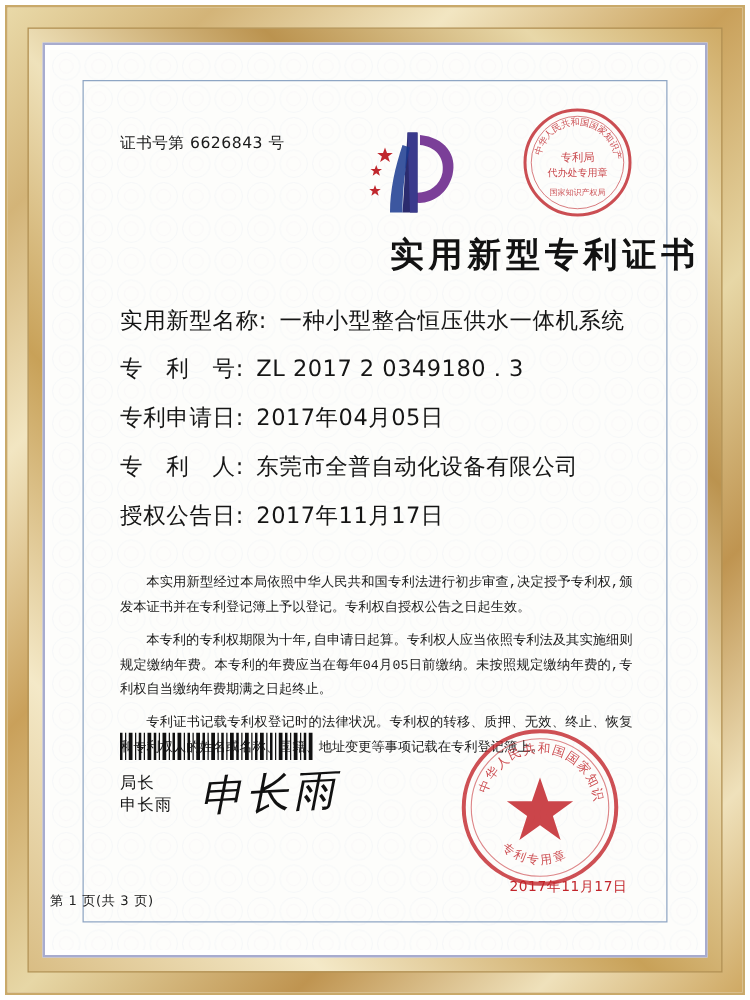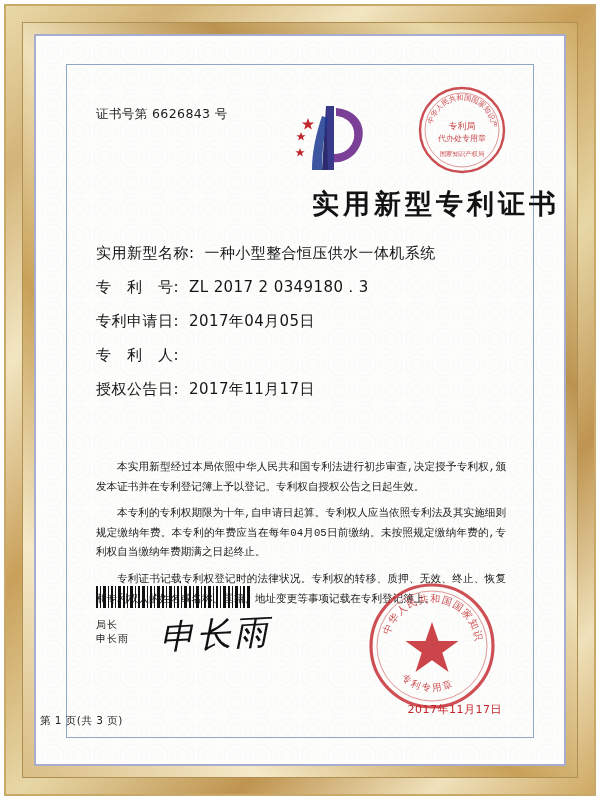--- a/index.html
+++ b/index.html
@@ -150,21 +150,21 @@
     position: absolute;
     left: 56px;
     top: 204px;
     right: 56px;
     font-family: "DejaVu Sans", sans-serif;
   }
   .field-row {
     display: flex;
     align-items: baseline;
     margin-bottom: 15px;
-    font-size: 15px;
+    font-size: 18px;
     color: #151515;
   }
   .field-label {
     white-space: nowrap;
     letter-spacing: 0.5px;
   }
   .field-value {
     margin-left: 10px;
     letter-spacing: 0.4px;
   }
@@ -196,21 +196,21 @@
   }
 
   
   .sig-block {
     position: absolute;
     left: 56px;
     top: 578px;
     font-family: "DejaVu Sans", sans-serif;
   }
   .sig-label {
-    font-size: 10px;
+    font-size: 13px;
     color: #151515;
     letter-spacing: 1px;
     line-height: 1.35;
   }
   .sig-handwriting {
     position: absolute;
     left: 120px;
     top: 572px;
     font-size: 34px;
     color: #111;
@@ -316,20 +316,21 @@
       <div class="field-row">
         <span class="field-label">专　利　号:</span>
         <span class="field-value">ZL 2017 2 0349180．3</span>
       </div>
       <div class="field-row">
         <span class="field-label">专利申请日:</span>
         <span class="field-value">2017年04月05日</span>
       </div>
       <div class="field-row">
         <span class="field-label">专　利　人:</span>
+        <span class="field-value">东莞市全普自动化设备有限公司</span>
       </div>
       <div class="field-row">
         <span class="field-label">授权公告日:</span>
         <span class="field-value">2017年11月17日</span>
       </div>
     </div>
 
     <div class="body-text">
       <p>本实用新型经过本局依照中华人民共和国专利法进行初步审查,决定授予专利权,颁发本证书并在专利登记簿上予以登记。专利权自授权公告之日起生效。</p>
       <p>本专利的专利权期限为十年,自申请日起算。专利权人应当依照专利法及其实施细则规定缴纳年费。本专利的年费应当在每年04月05日前缴纳。未按照规定缴纳年费的,专利权自当缴纳年费期满之日起终止。</p>

